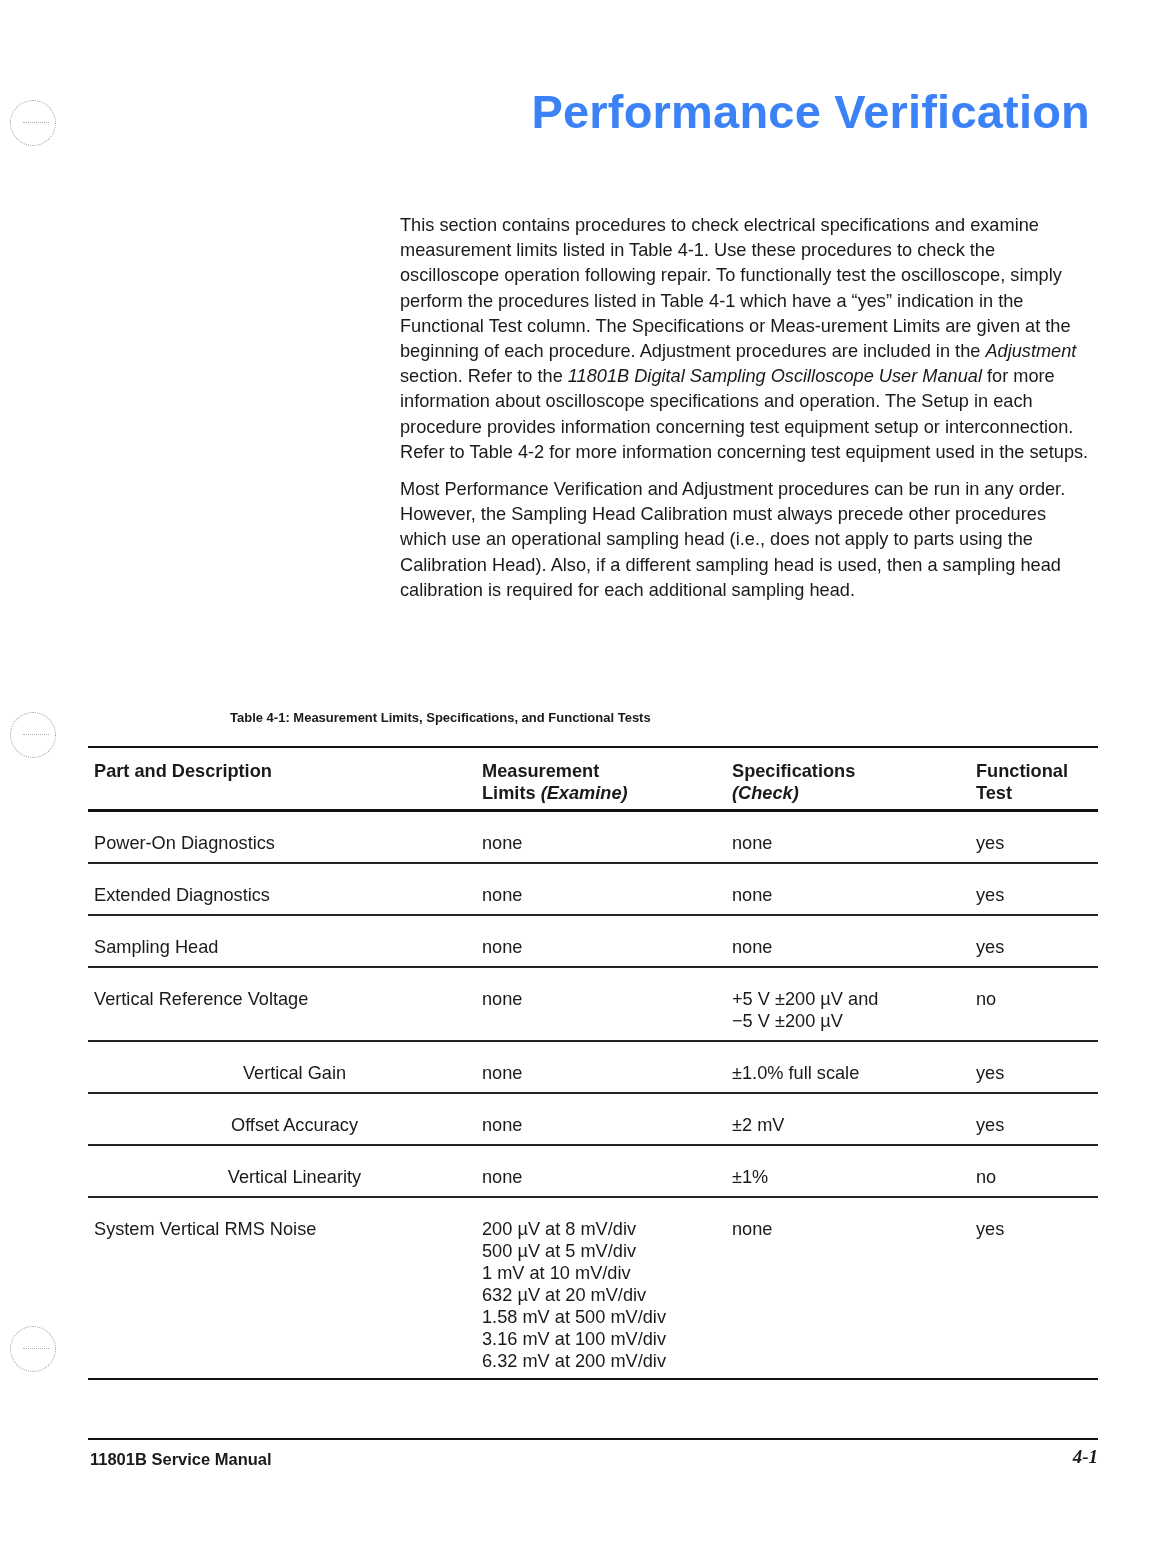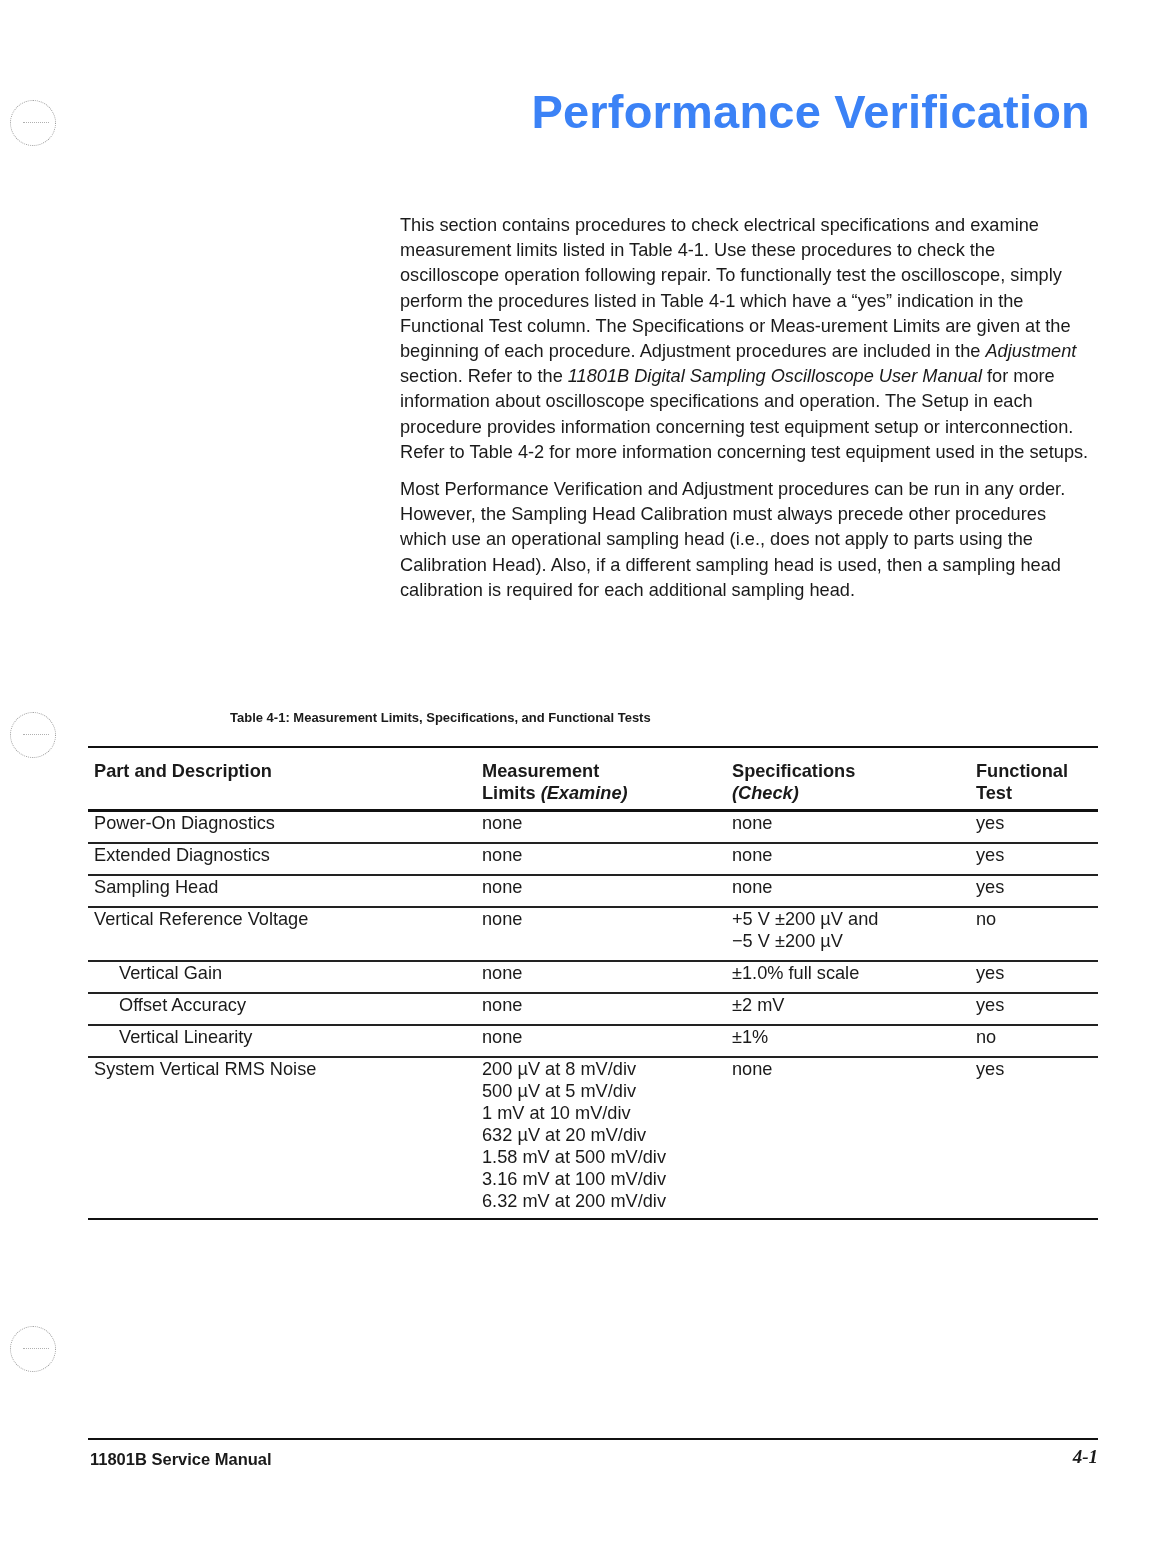--- a/index.html
+++ b/index.html
@@ -30,24 +30,24 @@
       font-size: 13px; font-weight: bold;
     }
     .table-wrap { position: absolute; left: 88px; top: 746px; width: 1010px; }
     table { width: 100%; border-collapse: collapse; font-size: 18.2px; }
     th {
       text-align: left; font-weight: bold; vertical-align: top;
       padding: 12px 6px 5px 6px; line-height: 22px;
       border-top: 2px solid #111; border-bottom: 3px solid #111;
     }
     th i { font-style: italic; }
-    td { padding: 0 6px 8px 6px; vertical-align: top; line-height: 22px; }
+    td { padding: 20px 6px 8px 6px; vertical-align: top; line-height: 22px; }
     tr.row td { border-bottom: 2px solid #222; }
     tr.group td { border-bottom: none; padding-bottom: 6px; }
-    tr.sub td:first-child { padding-left: 31px; }
+    tr.sub td:first-child { padding-left: 31px; text-align: center; }
     tr.sub-line td { border-bottom: 2px solid #222; }
     tr.last td { border-bottom: 2px solid #111; padding-bottom: 6px; }
     .col1 { width: 376px; }
     .col2 { width: 238px; }
     .col3 { width: 232px; }
     .multiline span { display: block; }
     .footer-rule {
       position: absolute; left: 88px; top: 1438px; width: 1010px;
       border-top: 2px solid #111;
     }

